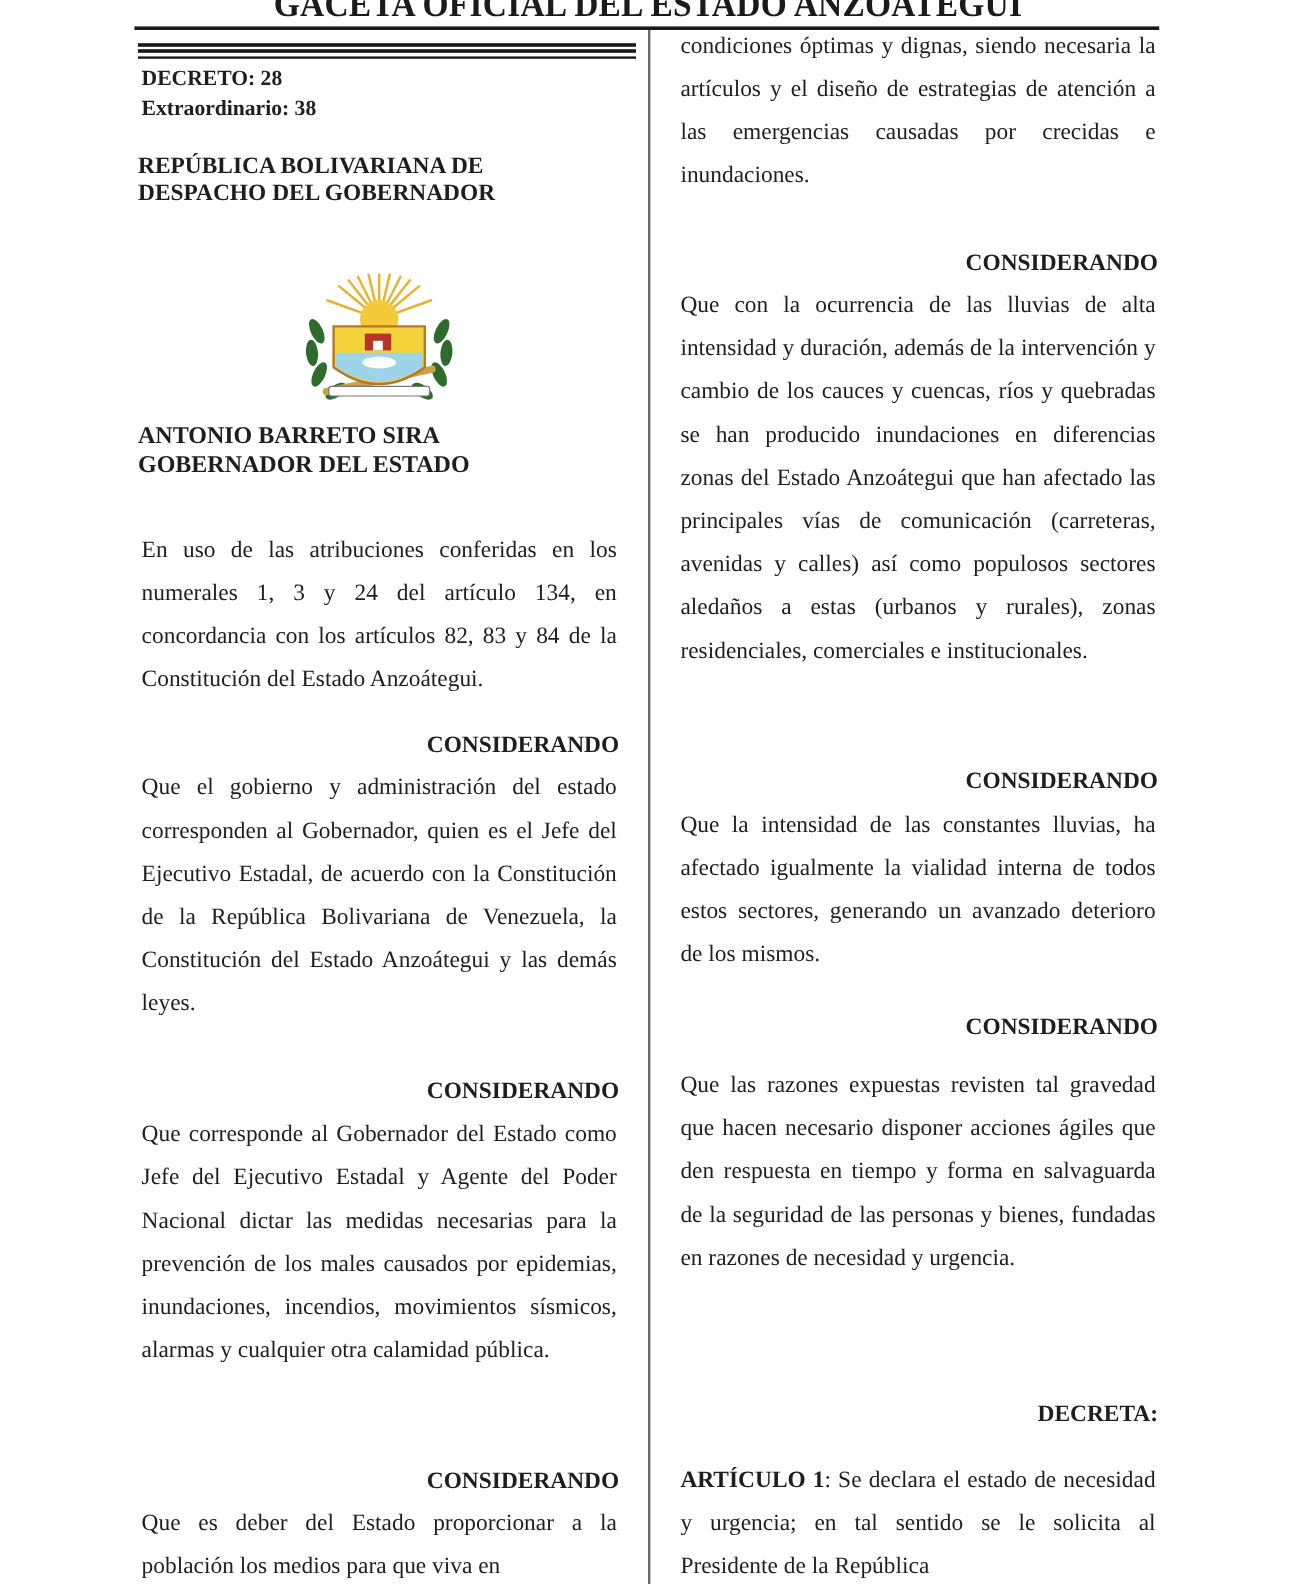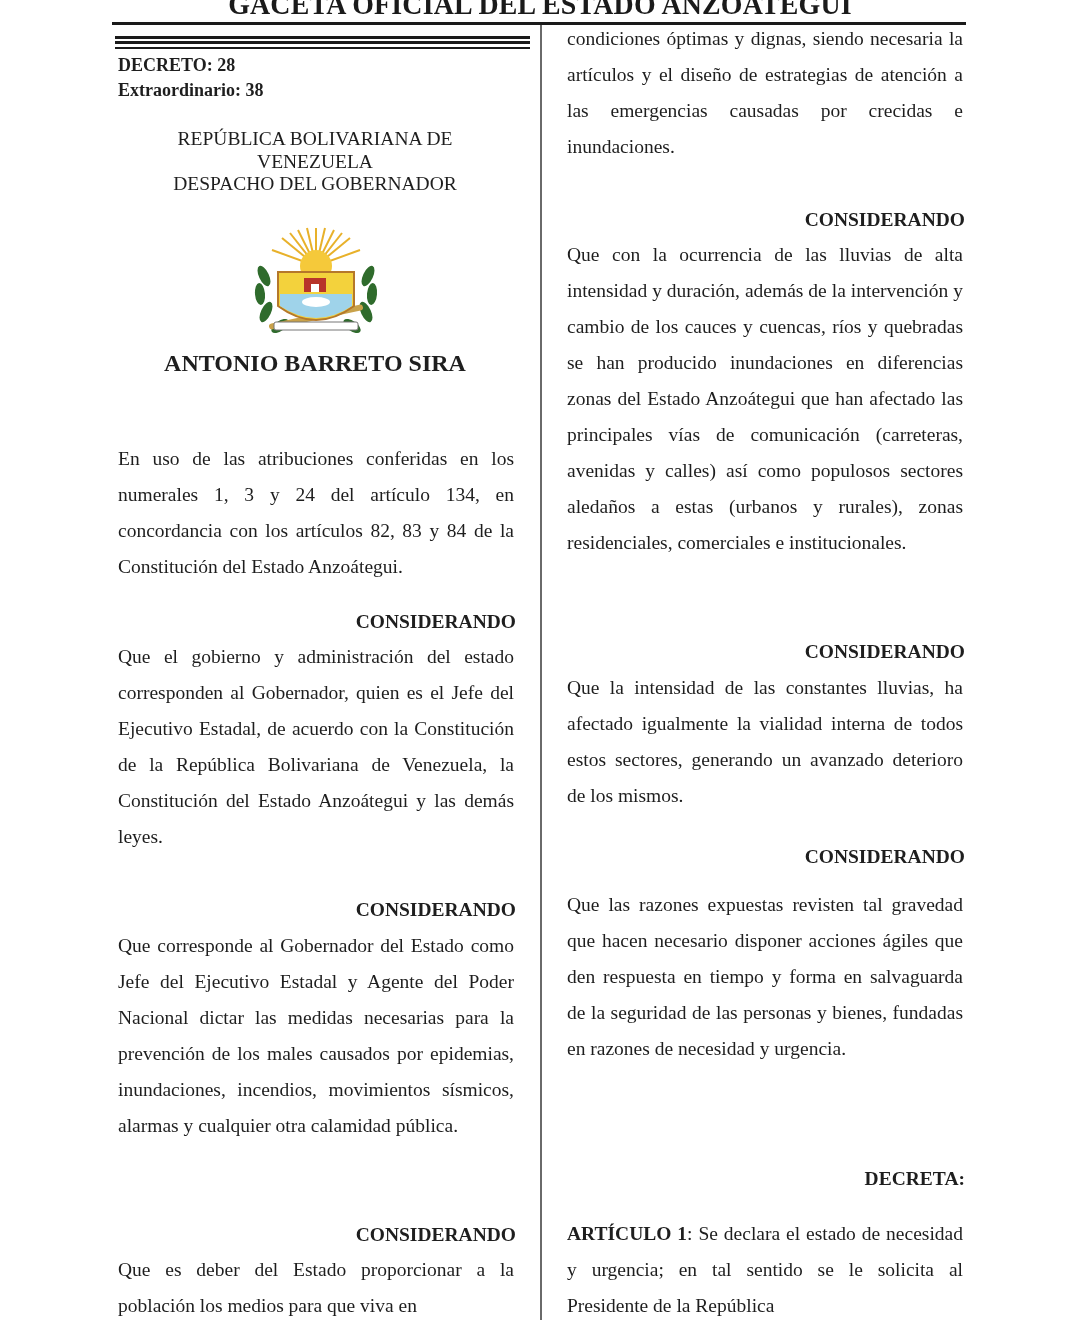--- a/index.html
+++ b/index.html
@@ -28,28 +28,28 @@
   .r1 { height: 3px; margin-bottom: 2px; }
   .r2 { height: 3px; margin-bottom: 3px; }
   .r3 { height: 2px; }
 
   .decree-meta {
     position: absolute; left: 118px; top: 53px;
     font-weight: bold; font-size: 18px; line-height: 25px;
   }
   .header-block {
     position: absolute; left: 115px; width: 400px; top: 128px;
-    text-align: center; font-weight: normal; font-size: 19.5px; line-height: 22.5px;
+    font-weight: bold; font-size: 19.5px; line-height: 22.5px;
   }
   .coat {
     position: absolute; left: 248px; top: 226px; width: 136px; height: 112px;
   }
   .governor-block {
     position: absolute; left: 115px; width: 400px; top: 351px;
-    text-align: center; font-weight: bold; font-size: 24px; line-height: 24px;
+    font-weight: bold; font-size: 20px; line-height: 24px;
   }
 
   .para {
     position: absolute; width: 396px;
     font-size: 19.5px; line-height: 36px;
     text-align: justify; text-align-last: left;
   }
   .para.left { left: 118px; }
   .para.right { left: 567px; }
   .heading {
@@ -73,21 +73,20 @@
     <div class="r3"></div>
 </div>
 
 <div class="decree-meta">
   <div>DECRETO: 28</div>
   <div>Extraordinario: 38</div>
 </div>
 
 <div class="header-block">
   <div>REPÚBLICA BOLIVARIANA DE</div>
-  <div>VENEZUELA</div>
   <div>DESPACHO DEL GOBERNADOR</div>
 </div>
 
 <svg class="coat" viewBox="0 0 136 112">
   <g stroke="#e8b12a" stroke-width="2">
     <line x1="68" y1="40" x2="68" y2="2"></line>
       <line x1="68" y1="40" x2="50" y2="4"></line>
       <line x1="68" y1="40" x2="86" y2="4"></line>
     <line x1="68" y1="40" x2="34" y2="12"></line>
       <line x1="68" y1="40" x2="102" y2="12"></line>
@@ -115,20 +114,21 @@
   <path d="M30 46 H106 V80 Q68 108 30 80 Z" fill="#f3d23c" stroke="#b5782a" stroke-width="2"></path>
   <rect x="56" y="52" width="22" height="14" fill="#b8342a"></rect>
   <rect x="63" y="58" width="8" height="8" fill="#ffffff"></rect>
   <path d="M32 68 H104 V80 Q68 104 32 80 Z" fill="#9fd3ea"></path>
   <ellipse cx="68" cy="76" rx="14" ry="5" fill="#ffffff"></ellipse>
   <rect x="26" y="96" width="84" height="8" rx="2" fill="#ffffff" stroke="#777" stroke-width="1"></rect>
 </svg>
 
 <div class="governor-block">
   <div>ANTONIO BARRETO SIRA</div>
+  <div>GOBERNADOR DEL ESTADO</div>
 </div>
 
 <div class="para left" style="top:441px">En uso de las atribuciones conferidas en los numerales 1, 3 y 24 del artículo 134, en concordancia con los artículos 82, 83 y 84 de la Constitución del Estado Anzoátegui.</div>
 
 <div class="heading left" style="top:610px">CONSIDERANDO</div>
 <div class="para left" style="top:639px">Que el gobierno y administración del estado corresponden al Gobernador, quien es el Jefe del Ejecutivo Estadal, de acuerdo con la Constitución de la República Bolivariana de Venezuela, la Constitución del Estado Anzoátegui y las demás leyes.</div>
 
 <div class="heading left" style="top:898px">CONSIDERANDO</div>
 <div class="para left" style="top:928px">Que corresponde al Gobernador del Estado como Jefe del Ejecutivo Estadal y Agente del Poder Nacional dictar las medidas necesarias para la prevención de los males causados por epidemias, inundaciones, incendios, movimientos sísmicos, alarmas y cualquier otra calamidad pública.</div>
 

